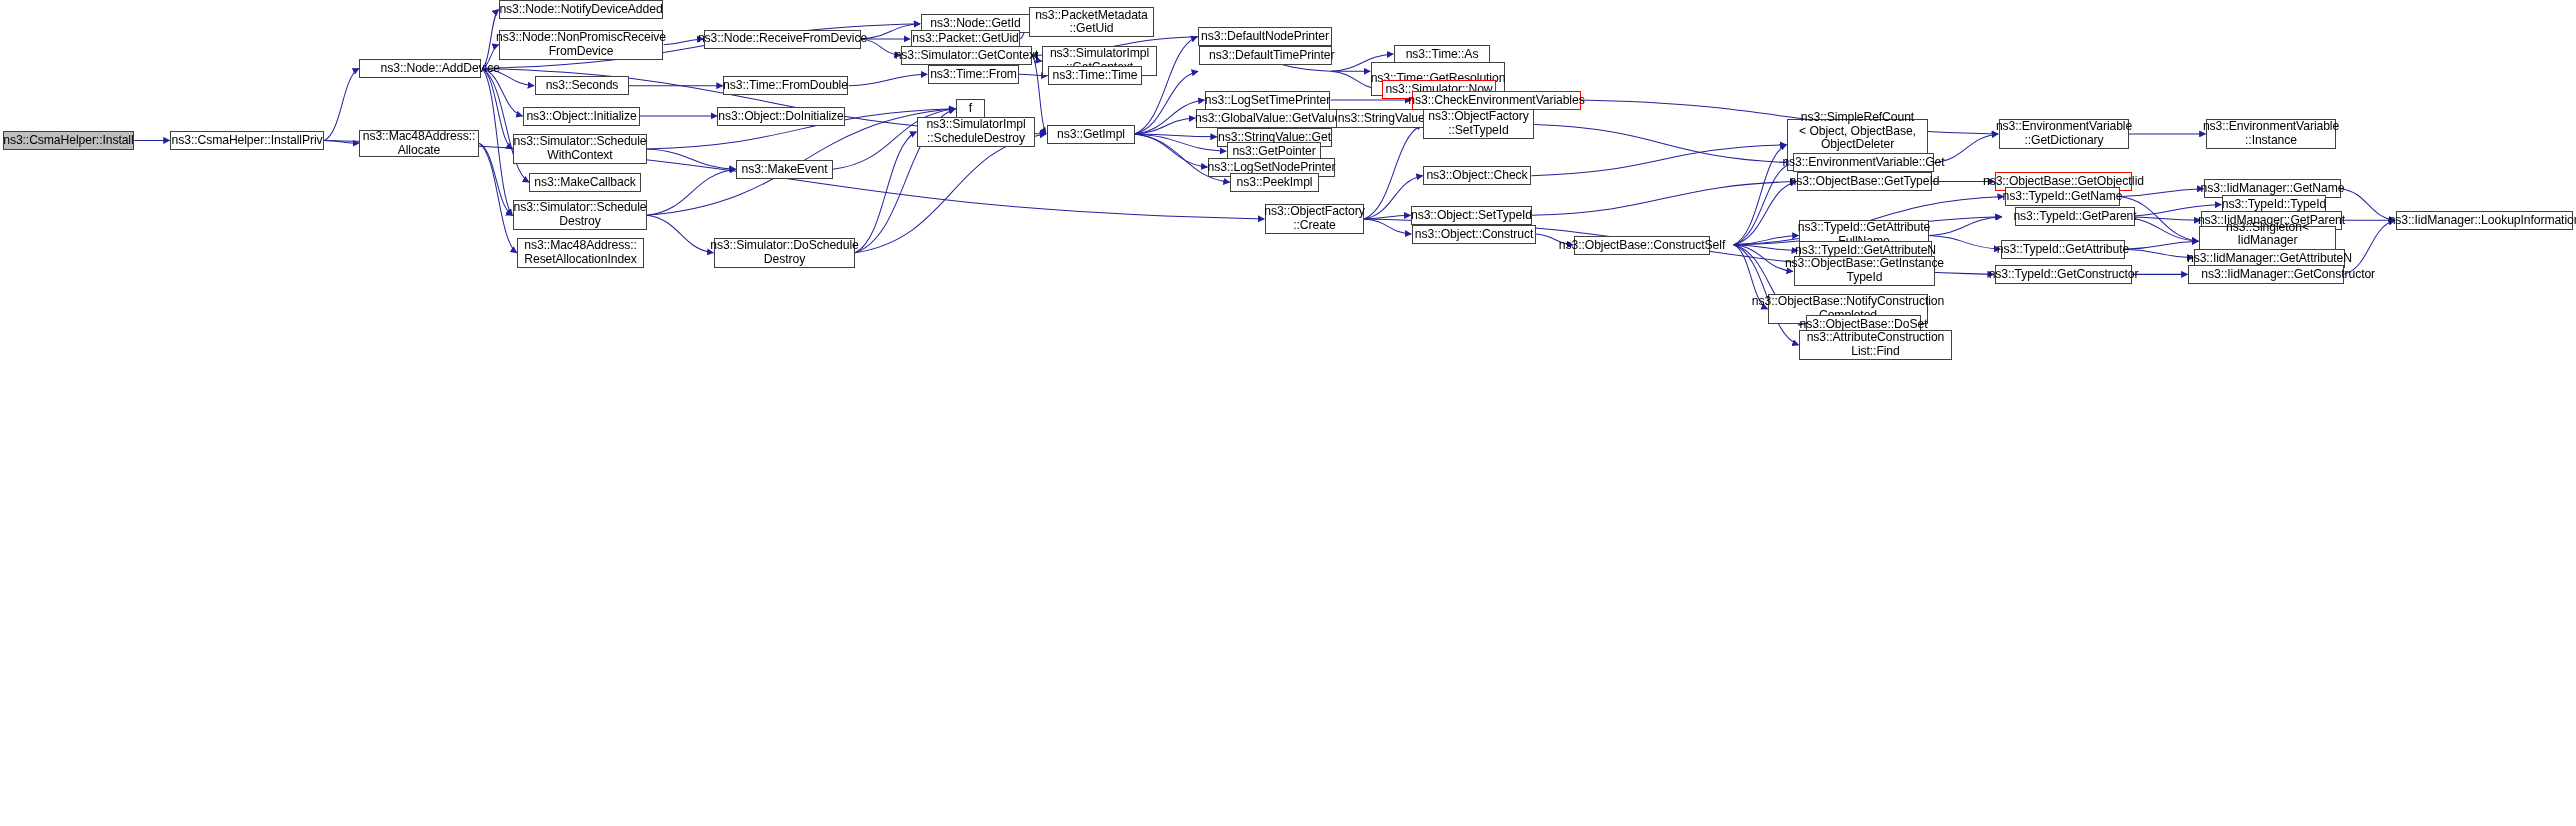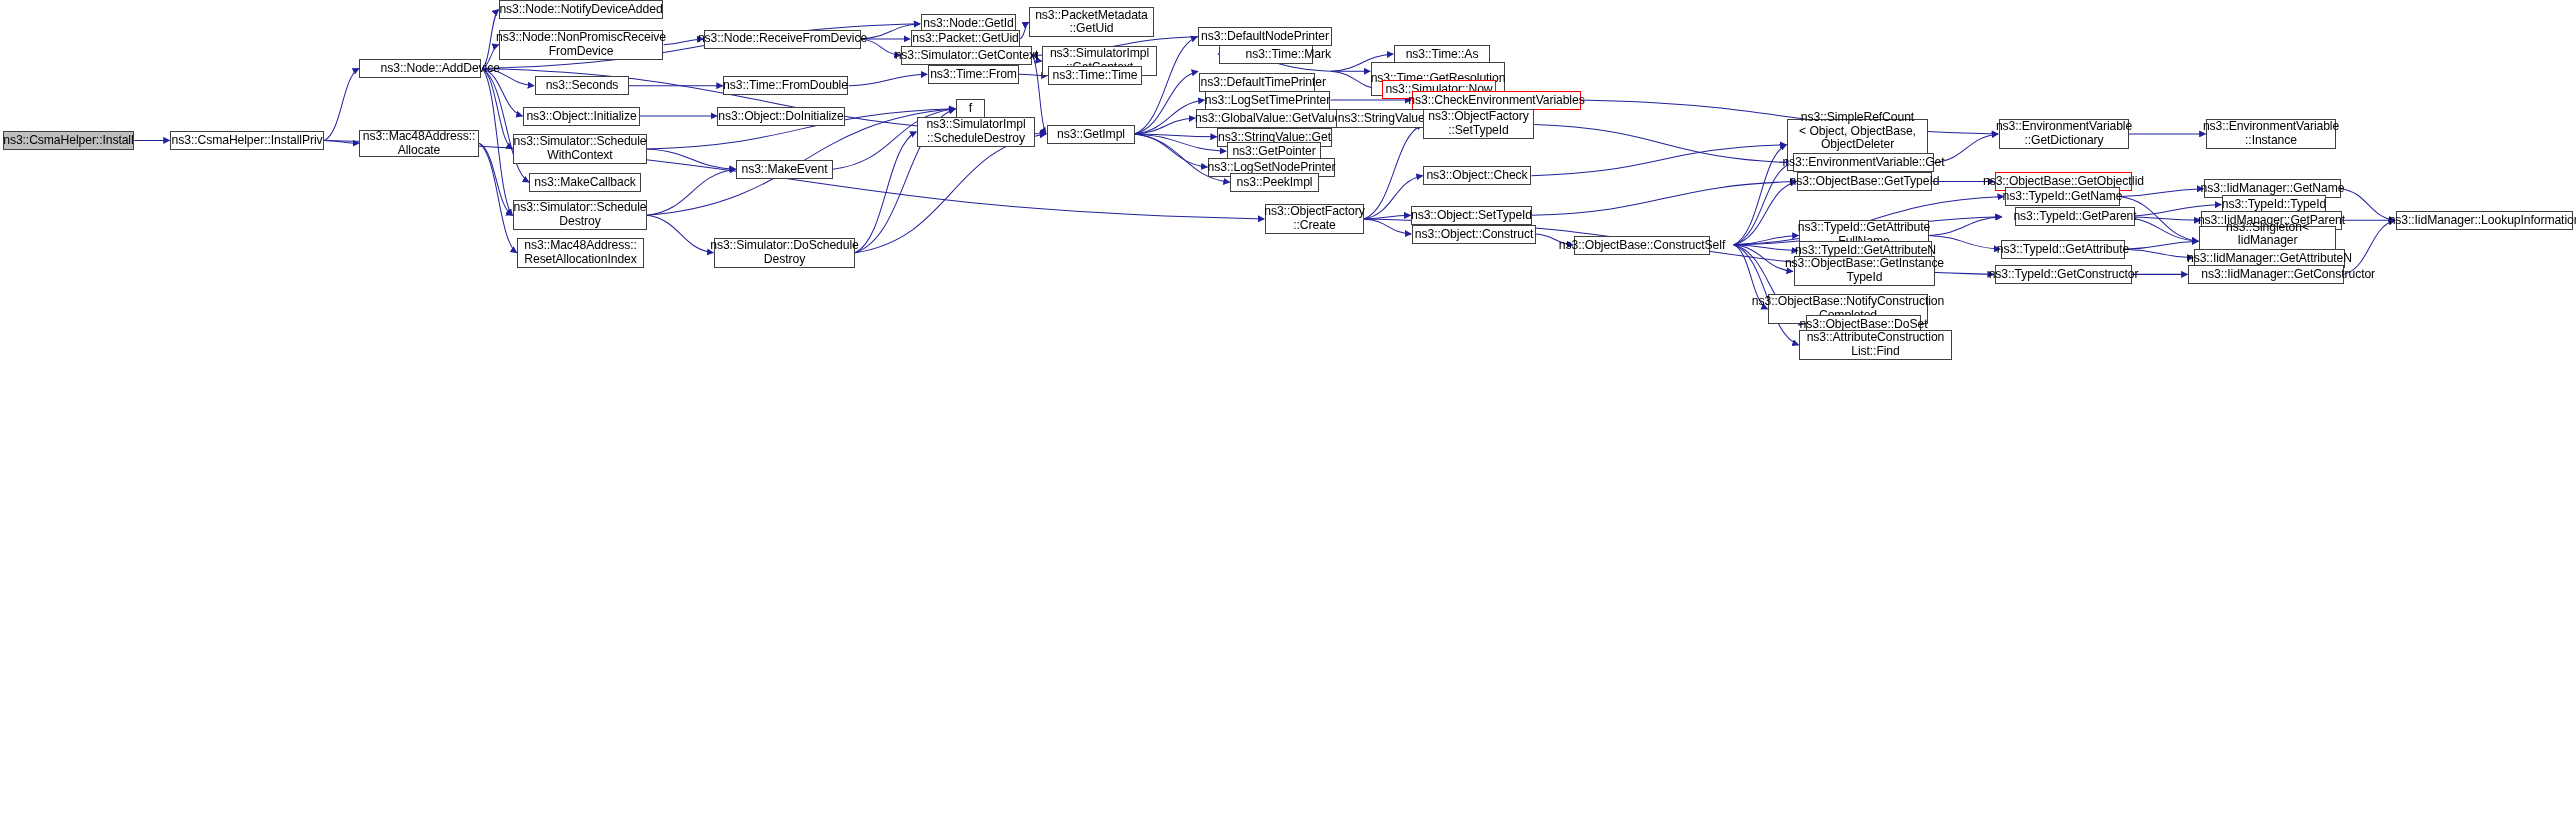--- a/index.html
+++ b/index.html
@@ -164,36 +164,36 @@
       <div class="node" style="left: 513px; top: 200px; width: 134px; height: 30px;"><span>ns3::Simulator::Schedule
 Destroy</span></div>
       <div class="node" style="left: 517px; top: 238px; width: 127px; height: 30px;"><span>ns3::Mac48Address::
 ResetAllocationIndex</span></div>
       <div class="node" style="left: 704px; top: 29.5px; width: 157px; height: 19px;"><span>ns3::Node::ReceiveFromDevice</span></div>
       <div class="node" style="left: 723px; top: 76px; width: 125px; height: 19px;"><span>ns3::Time::FromDouble</span></div>
       <div class="node" style="left: 717px; top: 107px; width: 128px; height: 19px;"><span>ns3::Object::DoInitialize</span></div>
       <div class="node" style="left: 736px; top: 160px; width: 97px; height: 19px;"><span>ns3::MakeEvent</span></div>
       <div class="node" style="left: 714px; top: 238px; width: 141px; height: 30px;"><span>ns3::Simulator::DoSchedule
 Destroy</span></div>
-      <div class="node" style="left: 921px; top: 14.4px; width: 95px; height: 19px;"><span>ns3::Node::GetId</span></div>
+      <div class="node" style="left: 921px; top: 14.4px; width: 109px; height: 19px;"><span>ns3::Node::GetId</span></div>
       <div class="node" style="left: 911px; top: 29.5px; width: 109px; height: 19px;"><span>ns3::Packet::GetUid</span></div>
       <div class="node" style="left: 901px; top: 46px; width: 131px; height: 19px;"><span>ns3::Simulator::GetContext</span></div>
       <div class="node" style="left: 928px; top: 65px; width: 91px; height: 19px;"><span>ns3::Time::From</span></div>
       <div class="node" style="left: 956px; top: 99px; width: 29px; height: 19px;"><span>f</span></div>
       <div class="node" style="left: 917px; top: 117px; width: 118px; height: 30px;"><span>ns3::SimulatorImpl
 ::ScheduleDestroy</span></div>
       <div class="node" style="left: 1029px; top: 7.2px; width: 125px; height: 30px;"><span>ns3::PacketMetadata
 ::GetUid</span></div>
       <div class="node" style="left: 1042px; top: 46px; width: 115px; height: 30px;"><span>ns3::SimulatorImpl
 ::GetContext</span></div>
       <div class="node" style="left: 1048px; top: 66px; width: 94px; height: 19px;"><span>ns3::Time::Time</span></div>
       <div class="node" style="left: 1047px; top: 125px; width: 88px; height: 19px;"><span>ns3::GetImpl</span></div>
       <div class="node" style="left: 1198px; top: 27px; width: 134px; height: 19px;"><span>ns3::DefaultNodePrinter</span></div>
       <div class="node" style="left: 1219px; top: 45px; width: 94px; height: 19px; padding-left: 48px;"><span>ns3::Time::Mark</span></div>
-      <div class="node" style="left: 1199px; top: 73px; width: 116px; height: 19px; padding-left: 16px;"><span>ns3::DefaultTimePrinter</span></div>
+      <div class="node" style="left: 1199px; top: 46px; width: 133px; height: 19px; padding-left: 16px;"><span>ns3::DefaultTimePrinter</span></div>
       <div class="node" style="left: 1205px; top: 91px; width: 125px; height: 19px;"><span>ns3::LogSetTimePrinter</span></div>
       <div class="node" style="left: 1196px; top: 109px; width: 144px; height: 19px;"><span>ns3::GlobalValue::GetValue</span></div>
       <div class="node" style="left: 1217px; top: 128px; width: 115px; height: 19px;"><span>ns3::StringValue::Get</span></div>
       <div class="node" style="left: 1227px; top: 142px; width: 94px; height: 19px;"><span>ns3::GetPointer</span></div>
       <div class="node" style="left: 1208px; top: 158px; width: 127px; height: 19px;"><span>ns3::LogSetNodePrinter</span></div>
       <div class="node" style="left: 1230px; top: 173px; width: 89px; height: 19px;"><span>ns3::PeekImpl</span></div>
       <div class="node" style="left: 1394px; top: 45px; width: 96px; height: 19px;"><span>ns3::Time::As</span></div>
       <div class="node" style="left: 1371px; top: 62px; width: 134px; height: 34px;"><span>ns3::Time::GetResolution</span></div>
       <div class="node highlight" style="left: 1382px; top: 80px; width: 114px; height: 19px;"><span>ns3::Simulator::Now</span></div>
       <div class="node highlight" style="left: 1412px; top: 91px; width: 169px; height: 19px;"><span>ns3::CheckEnvironmentVariables</span></div>

